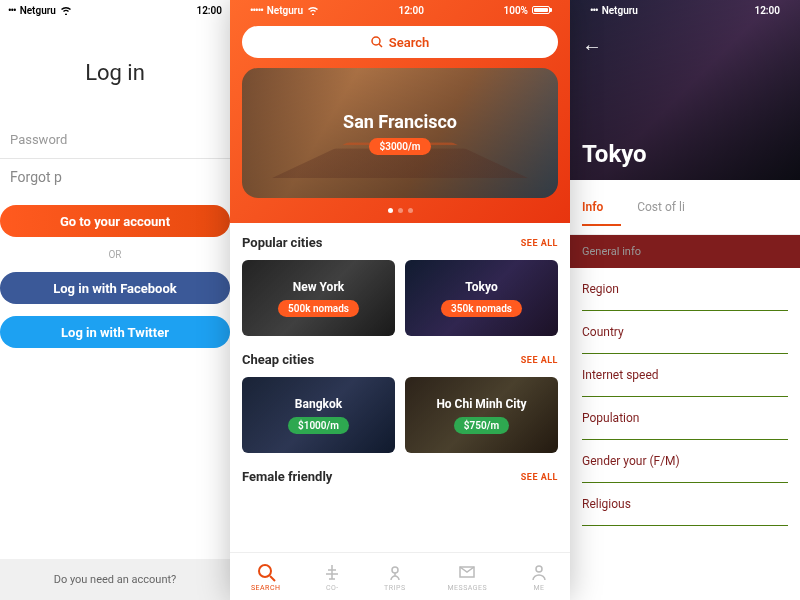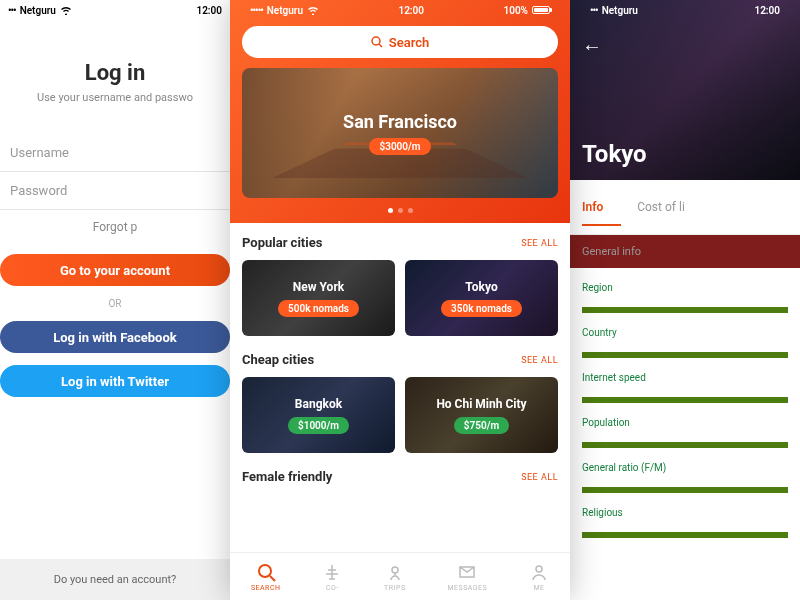--- a/index.html
+++ b/index.html
@@ -12,49 +12,49 @@
 .statusbar.light{color:#fff}
 .sb-left,.sb-right{display:flex;align-items:center;gap:4px}
 .dots{letter-spacing:-1px}
 .wifi-icon{width:12px;height:10px}
 .battery-icon{width:18px;height:8px;border:1px solid currentColor;border-radius:2px;position:relative}
 .battery-icon::after{content:'';position:absolute;right:-3px;top:1px;width:2px;height:4px;background:currentColor;border-radius:0 1px 1px 0}
 .battery-fill{position:absolute;left:1px;top:1px;bottom:1px;right:1px;background:currentColor;border-radius:1px}
 
 
 .s1-content{padding:40px 0 0 0;text-align:center}
-.s1-title{font-size:22px;font-weight:700;color:#2b2b2b;margin-bottom:6px}
+.s1-title{font-size:22px;font-weight:400;color:#2b2b2b;margin-bottom:6px}
 .s1-sub{font-size:11px;color:#888}
 .s1-fields{padding:30px 0 0}
 .s1-field{text-align:left;padding:0 10px 0 10px;border-bottom:1px solid #e5e5e5;height:38px;display:flex;align-items:center;font-size:13px;color:#999}
-.s1-forgot{text-align:center;padding:10px 10px 20px;font-size:12px;color:#888}
+.s1-forgot{text-align:left;padding:10px 10px 20px;font-size:14px;color:#888}
 .s1-btn{border:none;border-radius:40px;height:32px;width:100%;color:#fff;font-size:13px;font-weight:700;margin-bottom:12px;display:flex;align-items:center;justify-content:center}
 .s1-btn.orange{background:linear-gradient(90deg,#ff5a1f,#e84a0f)}
 .s1-btn.fb{background:#3b5998}
 .s1-btn.tw{background:#1da1f2}
 .s1-or{font-size:10px;color:#aaa;margin:0 0 12px}
 .s1-bottom{position:absolute;bottom:0;left:0;right:0;background:#f0f0f0;text-align:center;padding:14px;font-size:11px;color:#666}
 
 
 .s2-top{background:linear-gradient(135deg,#ff6a2b,#e8350f);padding:0 12px 10px}
 .s2-search{background:#fff;border-radius:20px;height:32px;display:flex;align-items:center;justify-content:center;gap:6px;margin-top:6px;color:#e84a0f;font-size:13px;font-weight:600}
 .search-icon{width:12px;height:12px}
-.hero{margin-top:10px;height:130px;border-radius:8px;background:linear-gradient(rgba(0,0,0,.15),rgba(0,0,0,.35)),linear-gradient(120deg,#8a5a3a 0%,#c78450 30%,#a06840 60%,#4a5a6a 100%);display:flex;flex-direction:column;align-items:center;justify-content:center;position:relative;overflow:hidden}
+.hero{margin-top:10px;height:130px;border-radius:16px;background:linear-gradient(rgba(0,0,0,.15),rgba(0,0,0,.35)),linear-gradient(120deg,#8a5a3a 0%,#c78450 30%,#a06840 60%,#4a5a6a 100%);display:flex;flex-direction:column;align-items:center;justify-content:center;position:relative;overflow:hidden}
 .hero::before{content:'';position:absolute;bottom:20px;left:30px;right:30px;height:60px;background:linear-gradient(transparent 40%,rgba(200,80,30,.6) 42%,rgba(200,80,30,.6) 44%,transparent 46%,transparent 50%,rgba(80,40,30,.3) 52%);clip-path:polygon(0 100%,20% 60%,35% 30%,45% 15%,55% 15%,65% 30%,80% 60%,100% 100%)}
 .hero-title{color:#fff;font-size:18px;font-weight:700;z-index:1}
 .pill{border-radius:12px;padding:3px 10px;font-size:10px;font-weight:600;color:#fff;margin-top:6px;z-index:1}
 .pill.orange{background:#ff5a1f}
 .pill.green{background:#2ea850}
 .page-dots{display:flex;gap:5px;justify-content:center;margin-top:10px}
 .page-dot{width:5px;height:5px;border-radius:50%;background:rgba(255,255,255,.4)}
 .page-dot.active{background:#fff}
 .s2-body{padding:12px 12px 0}
 .section-head{display:flex;justify-content:space-between;align-items:center;margin-bottom:10px}
 .section-title{font-size:13px;font-weight:700;color:#2b2b2b}
-.see-all{font-size:9px;font-weight:400;color:#e84a0f;letter-spacing:.5px}
+.see-all{font-size:9px;font-weight:700;color:#e84a0f;letter-spacing:.5px}
 .city-row{display:flex;gap:10px;margin-bottom:16px}
 .city-card{flex:1;height:76px;border-radius:6px;display:flex;flex-direction:column;align-items:center;justify-content:center;background-size:cover;background-position:center;position:relative;overflow:hidden}
 .city-card.ny{background:linear-gradient(rgba(0,0,0,.4),rgba(0,0,0,.4)),linear-gradient(135deg,#3a3a3a,#6a6a6a,#2a2a2a)}
 .city-card.tk{background:linear-gradient(rgba(0,0,0,.35),rgba(0,0,0,.35)),linear-gradient(135deg,#1a2a4a,#4a3a7a,#2a1a3a)}
 .city-card.bk{background:linear-gradient(rgba(0,0,0,.4),rgba(0,0,0,.4)),linear-gradient(135deg,#2a3a5a,#4a5a8a,#1a2a4a)}
 .city-card.hc{background:linear-gradient(rgba(0,0,0,.4),rgba(0,0,0,.4)),linear-gradient(135deg,#4a3a2a,#7a6a4a,#3a2a1a)}
 .city-name{color:#fff;font-size:12px;font-weight:700}
 .tabbar{position:absolute;bottom:0;left:0;right:0;height:48px;background:#fff;border-top:1px solid #eee;display:flex;justify-content:space-around;align-items:center}
 .tab-item{display:flex;flex-direction:column;align-items:center;gap:2px;font-size:7px;letter-spacing:.5px;color:#bbb}
 .tab-item.active{color:#e84a0f}
@@ -63,41 +63,39 @@
 
 .s3-hero{height:180px;background:linear-gradient(rgba(0,0,0,.25),rgba(0,0,0,.55)),linear-gradient(135deg,#2a2a4a,#5a3a6a,#1a1a2a);position:relative;padding:0 12px}
 .s3-hero .statusbar{color:#fff}
 .back-arrow{position:absolute;top:32px;left:12px;color:#fff;font-size:20px}
 .s3-city{position:absolute;bottom:12px;left:12px;color:#fff;font-size:24px;font-weight:700}
 .s3-tabs{display:flex;border-bottom:1px solid #eee;padding:8px 12px}
 .s3-tab{padding:12px 18px 10px 0;font-size:12px;color:#999;margin-right:16px}
 .s3-tab.active{color:#e84a0f;font-weight:600;border-bottom:2px solid #e84a0f}
 .s3-subhead{padding:10px 12px;font-size:11px;color:#999;background:#7f1d1d}
 .s3-list{padding:0 12px}
-.s3-item{padding:14px 0;font-size:10px;color:#15803d;border-bottom:6px solid #4d7c0f}
+.s3-item{padding:14px 0;font-size:12px;color:#7f1d1d;border-bottom:1px solid #4d7c0f}
 </style>
 </head>
 <body>
 
 <div class="screen screen1">
   <div class="statusbar">
     <div class="sb-left">
       <span class="dots">•••</span>
       <span>Netguru</span>
       <svg class="wifi-icon" viewBox="0 0 12 10">
           <path d="M6 8.5a1 1 0 100 2 1 1 0 000-2zM3 6a4.5 4.5 0 016 0l-1 1a3 3 0 00-4 0zM1 4a7.5 7.5 0 0110 0l-1 1a6 6 0 00-8 0z" fill="currentColor"></path>
         </svg>
     </div>
     <span>12:00</span>
   </div>
   <div class="s1-content">
     <div class="s1-title">Log in</div>
-    <div class="s1-sub">Use your username and passwo</div>
     <div class="s1-fields">
-      <div class="s1-field">Username</div>
       <div class="s1-field">Password</div>
     </div>
     <div class="s1-forgot">Forgot p</div>
     <button class="s1-btn orange">Go to your account</button>
     <div class="s1-or">OR</div>
     <button class="s1-btn fb">Log in with Facebook</button>
     <button class="s1-btn tw">Log in with Twitter</button>
   </div>
   <div class="s1-bottom">Do you need an account?</div>
 </div>
@@ -224,16 +222,16 @@
   <div class="s3-tabs" id="s3-tabs">
       <div class="s3-tab active">Info</div>
       <div class="s3-tab">Cost of li</div>
     </div>
   <div class="s3-subhead">General info</div>
   <div class="s3-list" id="s3-list">
       <div class="s3-item">Region</div>
       <div class="s3-item">Country</div>
       <div class="s3-item">Internet speed</div>
       <div class="s3-item">Population</div>
-      <div class="s3-item">General ratio (F/M)</div>
+      <div class="s3-item">Gender your (F/M)</div>
       <div class="s3-item">Religious</div>
     </div>
 </div>
 
 </body></html>

